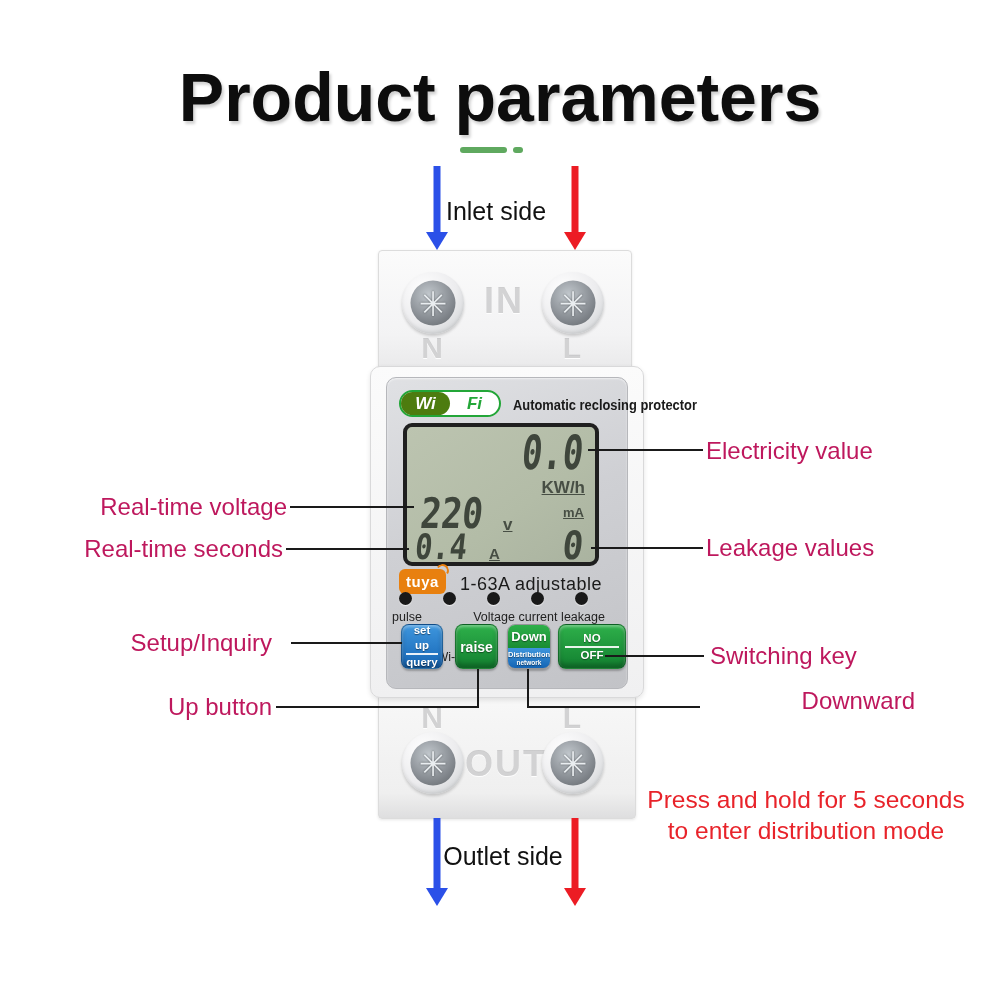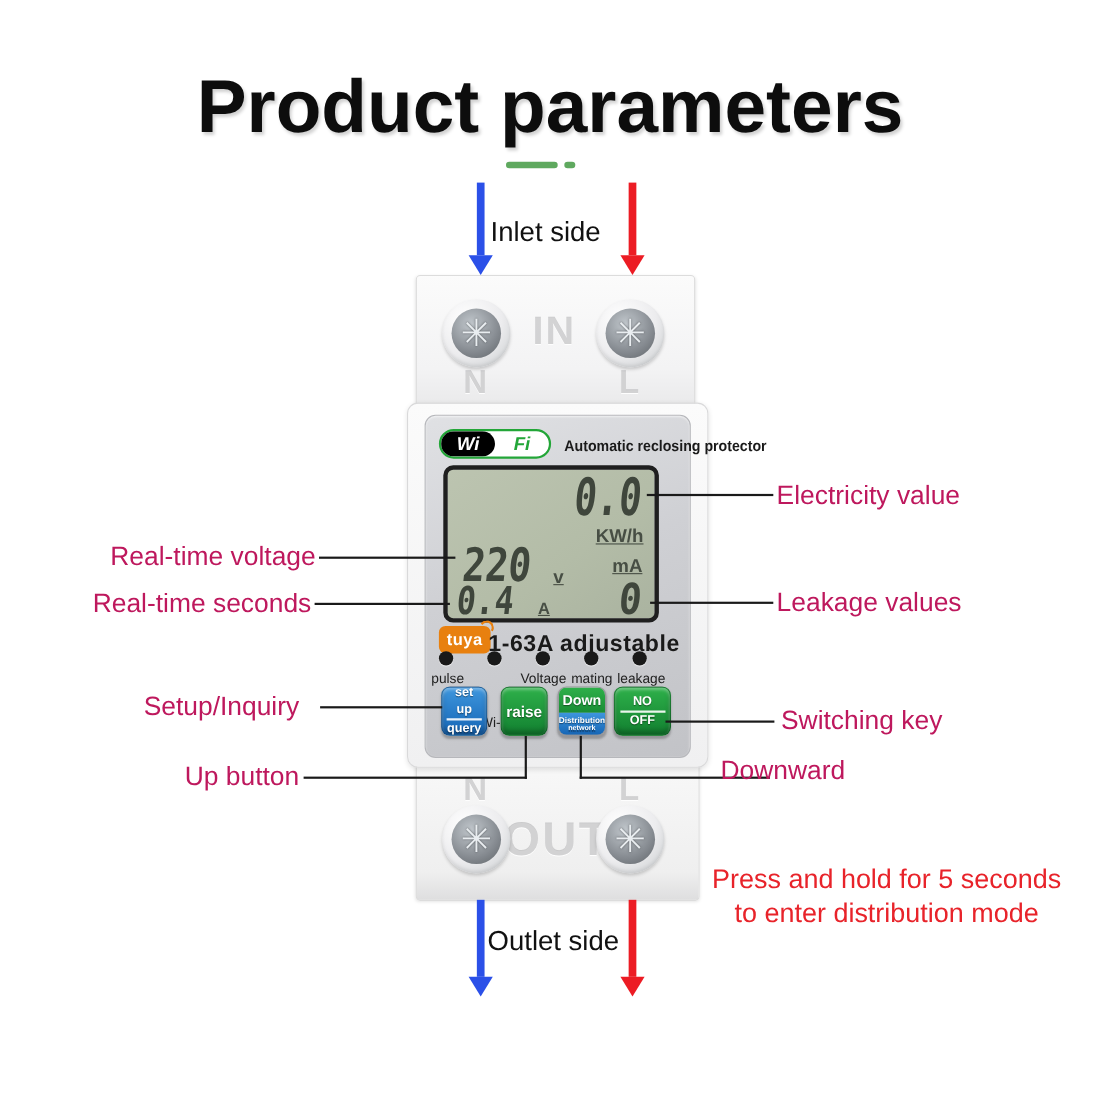--- a/index.html
+++ b/index.html
@@ -45,21 +45,21 @@
                background:radial-gradient(circle at 40% 32%,#c2c8cd,#84898f 62%,#5e6367);
                display:flex;align-items:center;justify-content:center;}
   .screw-star{color:#e9edf0;font-size:34px;line-height:1;text-shadow:0 0 2px #4a4e52;
               font-family:"DejaVu Sans",sans-serif;}
 
   
   .wifi-logo{display:flex;width:102px;height:27px;border:2px solid #23a638;border-radius:16px;
              background:#fff;overflow:hidden;box-sizing:border-box;}
   .wifi-seg{flex:1;display:flex;align-items:center;justify-content:center;
             font-weight:700;font-style:italic;font-size:17px;}
-  .wifi-left{background:#000000;color:#fff;border-radius:0 12px 12px 0;}
+  .wifi-left{background:#4d7c0f;color:#fff;border-radius:0 12px 12px 0;}
   .wifi-right{color:#23a638;}
 
   .product-name{font-size:14px;font-weight:700;color:#1a1a1a;transform:scaleX(0.92);
                 transform-origin:left center;white-space:nowrap;}
 
   
   .lcd{left:403px;top:423px;width:196px;height:143px;box-sizing:border-box;
        border:4px solid #1f1f1f;border-radius:9px;
        background:linear-gradient(145deg,#bcc4b0 0%,#b3bca7 60%,#aab3a0 100%);}
   .seg{position:absolute;font-family:"DejaVu Sans Mono",monospace;font-weight:700;
@@ -67,21 +67,21 @@
   .lcd-unit{position:absolute;font-weight:700;color:#474e44;line-height:1;text-decoration:underline;}
 
   
   .tuya{left:399px;top:569px;width:47px;height:25px;background:#e8800f;border-radius:6px;
         display:flex;align-items:center;justify-content:center;color:#fff;font-weight:700;
         font-size:15px;letter-spacing:0.5px;}
   .tuya::after{content:"";position:absolute;top:-5px;right:-3px;width:9px;height:9px;
                border:2.5px solid #e8800f;border-radius:50%;
                border-bottom-color:transparent;border-left-color:transparent;transform:rotate(-12deg);}
 
-  .rating{font-size:21px;font-weight:700;color:#1a1a1a;letter-spacing:0.5px;
+  .rating{font-size:18px;font-weight:400;color:#1a1a1a;letter-spacing:0.5px;
           transform:translateX(-50%);white-space:nowrap;}
 
   .led{width:13px;height:13px;border-radius:50%;background:#191919;box-shadow:0 1px 1px rgba(255,255,255,0.7);}
   .led-label{font-size:12.5px;color:#222;transform:translateX(-50%);white-space:nowrap;}
 
   
   .dev-btn{height:45px;border-radius:8px;border:1px solid rgba(0,0,0,0.25);box-sizing:border-box;
            box-shadow:0 2px 2px rgba(0,0,0,0.25),inset 0 2px 3px rgba(255,255,255,0.35),inset 0 -4px 5px rgba(0,0,0,0.25);
            display:flex;flex-direction:column;align-items:center;justify-content:center;
            color:#fff;font-weight:700;text-shadow:0 1px 1px rgba(0,0,0,0.45);overflow:hidden;}
@@ -93,21 +93,21 @@
   .down-top{width:100%;height:24px;display:flex;align-items:center;justify-content:center;
             background:linear-gradient(#2eb04a,#1a8c34);font-size:13px;}
   .down-bottom{width:100%;height:20px;display:flex;flex-direction:column;align-items:center;justify-content:center;
                background:linear-gradient(#3e96dd,#1565b5);font-size:7.5px;line-height:1.1;font-weight:700;}
   .down-bottom .tiny{font-size:6.5px;}
 
   
   .hline{position:absolute;height:2px;background:#1a1a1a;}
   .vline{position:absolute;width:2px;background:#1a1a1a;}
   .callout{position:absolute;font-size:24px;color:#be185d;white-space:nowrap;}
-  .callout-center{text-align:left;}
+  .callout-center{text-align:right;}
   .note{color:#e8232a;font-size:24.5px;line-height:31px;text-align:center;}
 </style>
 </head>
 <body>
 
 <div id="canvas">
 
   <div class="abs page-title">Product parameters</div>
   <div class="abs title-dashes">
     <div class="dash dash-long"></div>
@@ -135,21 +135,21 @@
   </div>
   <div class="abs screw" style="left:542px;top:272px;">
     <div class="screw-inner">
         <span class="screw-star">✳</span>
       </div>
   </div>
 
   <div class="abs terminal-block" style="left:378px;top:692px;width:256px;height:125px;background:linear-gradient(#f8f8f8 0%,#efefef 80%,#dededf 100%);"></div>
   <div class="abs embossed" style="left:433px;top:718px;font-size:30px;">N</div>
   <div class="abs embossed" style="left:573px;top:718px;font-size:30px;">L</div>
-  <div class="abs embossed" style="left:506px;top:764px;font-size:43px;">OUT</div>
+  <div class="abs embossed" style="left:506px;top:764px;font-size:36px;">OUT</div>
   <div class="abs screw" style="left:402px;top:732px;">
     <div class="screw-inner">
         <span class="screw-star">✳</span>
       </div>
   </div>
   <div class="abs screw" style="left:542px;top:732px;">
     <div class="screw-inner">
         <span class="screw-star">✳</span>
       </div>
   </div>
@@ -161,55 +161,55 @@
     <div class="wifi-seg wifi-left">Wi</div>
     <div class="wifi-seg wifi-right">Fi</div>
   </div>
   <div class="abs product-name" style="left:513px;top:397px;">Automatic reclosing protector</div>
 
   <div class="abs lcd">
     <div class="seg" style="right:9px;top:2px;font-size:47px;transform:skewX(-6deg) scaleX(0.72);transform-origin:top right;">0.0</div>
     <div class="lcd-unit" style="right:10px;top:52px;font-size:17px;">KW/h</div>
     <div class="seg" style="left:16px;top:66px;font-size:42px;transform:skewX(-6deg) scaleX(0.82);transform-origin:top left;">220</div>
     <div class="lcd-unit" style="left:96px;top:89px;font-size:17px;">v</div>
-    <div class="lcd-unit" style="right:11px;top:79px;font-size:17px;margin-left:32px;">mA</div>
+    <div class="lcd-unit" style="right:11px;top:79px;font-size:13px;margin-left:32px;">mA</div>
     <div class="seg" style="left:10px;top:103px;font-size:35px;transform:skewX(-6deg) scaleX(0.82);transform-origin:top left;">0.4</div>
     <div class="lcd-unit" style="left:82px;top:119px;font-size:15px;">A</div>
     <div class="seg" style="right:10px;top:99px;font-size:39px;transform:skewX(-6deg) scaleX(0.88);transform-origin:top right;">0</div>
   </div>
 
   <div class="abs tuya">tuya</div>
   <div class="abs rating" style="left:531px;top:574px;">1-63A adjustable</div>
 
   <div class="abs led" style="left:399px;top:592px;"></div>
   <div class="abs led" style="left:443px;top:592px;"></div>
   <div class="abs led" style="left:487px;top:592px;"></div>
   <div class="abs led" style="left:531px;top:592px;"></div>
   <div class="abs led" style="left:575px;top:592px;"></div>
   <div class="abs led-label" style="left:407px;top:610px;">pulse</div>
   <div class="abs led-label" style="left:451px;top:610px;margin-top:40px;">Wi-Fi</div>
   <div class="abs led-label" style="left:494px;top:610px;">Voltage</div>
-  <div class="abs led-label" style="left:538px;top:610px;">mating</div>
+  <div class="abs led-label" style="left:538px;top:610px;">current</div>
   <div class="abs led-label" style="left:583px;top:610px;">leakage</div>
 
   <div class="abs dev-btn btn-blue" style="left:401px;top:624px;width:42px;">
     <span class="btn-row btn-divided">set up</span>
     <span class="btn-row btn-divided">query</span>
   </div>
   <div class="abs dev-btn btn-green" style="left:455px;top:624px;width:43px;font-size:14px;">
     <span>raise</span>
   </div>
   <div class="abs dev-btn" style="left:507px;top:624px;width:44px;padding:0;">
     <div class="down-top">Down</div>
     <div class="down-bottom">
       <span>Distribution</span>
       <span class="tiny">network</span>
     </div>
   </div>
-  <div class="abs dev-btn btn-green" style="left:558px;top:624px;width:52px;">
+  <div class="abs dev-btn btn-green" style="left:558px;top:624px;width:68px;">
     <span class="btn-row btn-divided">NO</span>
     <span class="btn-row btn-divided">OFF</span>
   </div>
 
   <div class="abs arrow blue" style="left:426px;top:818px;height:90px;">
     <div class="shaft" style="height:70px;"></div>
     <div class="head" style="top:70px;"></div>
   </div>
   <div class="abs arrow red" style="left:564px;top:818px;height:90px;">
     <div class="shaft" style="height:70px;"></div>

